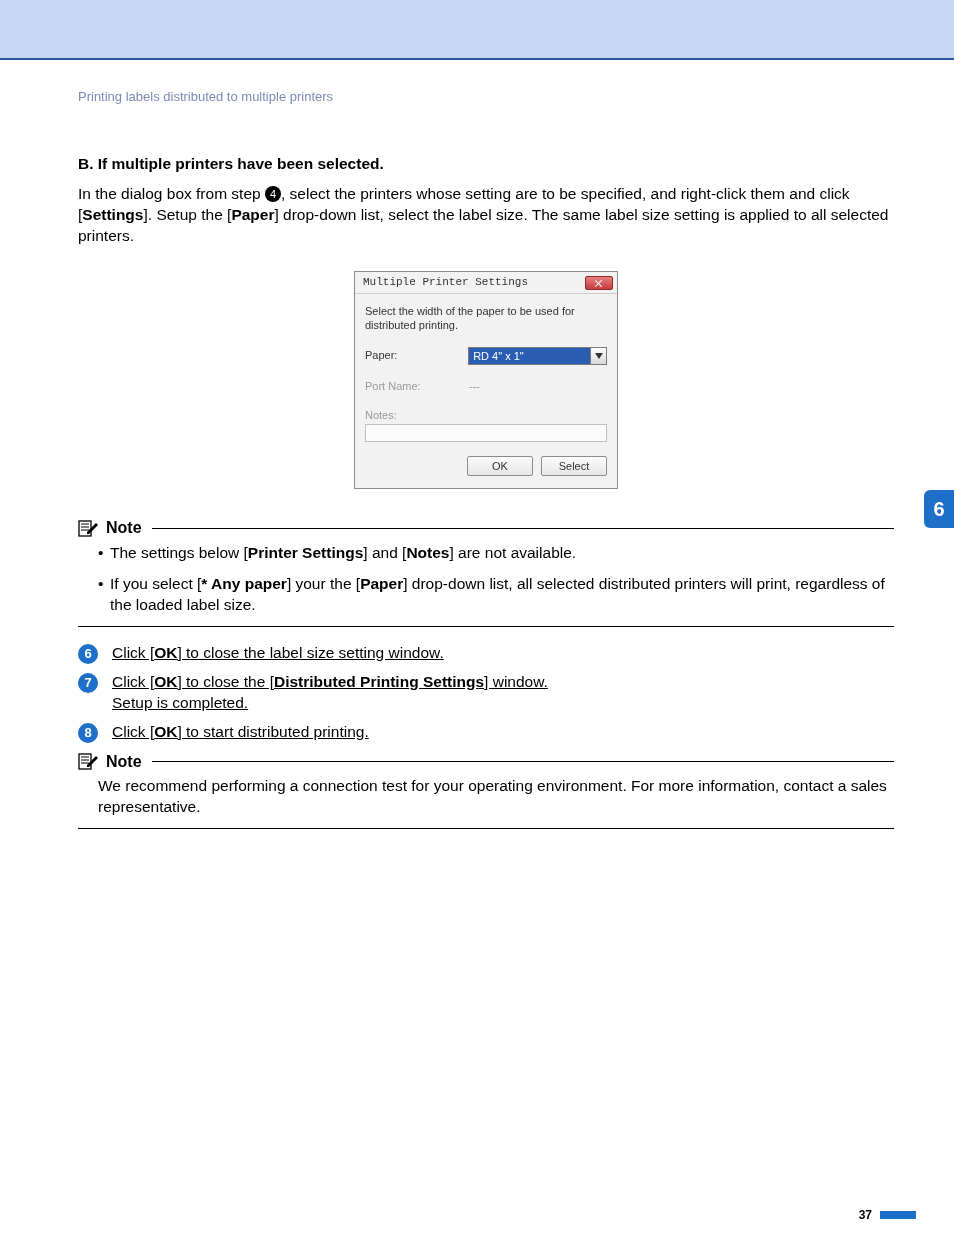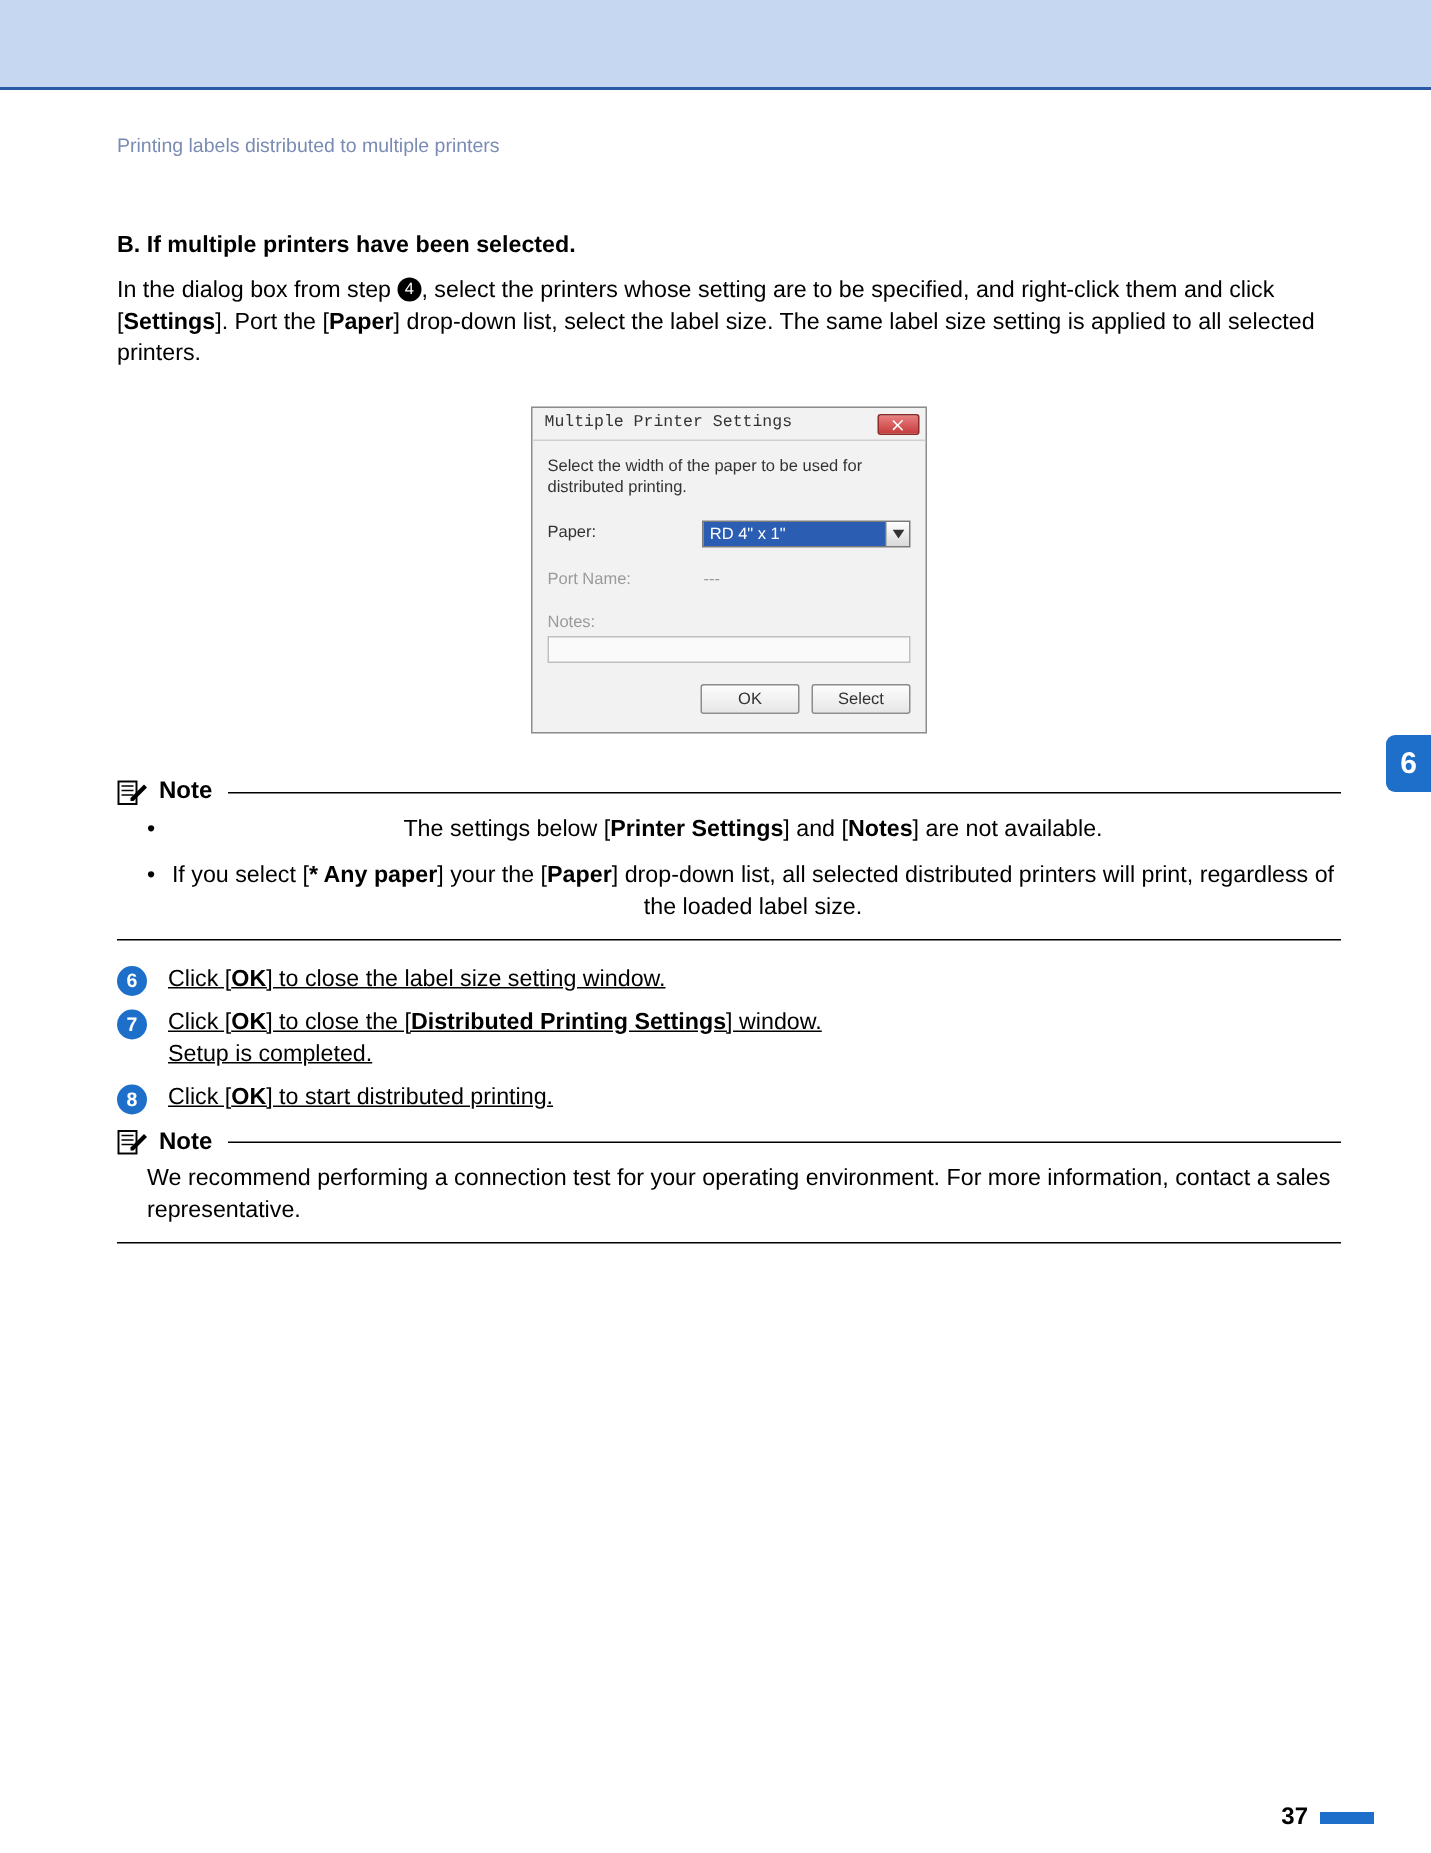--- a/index.html
+++ b/index.html
@@ -32,47 +32,47 @@
   .dlg-notes-input { width: 100%; height: 18px; border: 1px solid #bfbfbf; background: #fafafa; margin-top: 2px; }
   .dlg-buttons { display: flex; justify-content: flex-end; gap: 8px; margin-top: 14px; }
   .dlg-btn { min-width: 66px; height: 20px; font-size: 11px; border: 1px solid #8c8c8c; background: linear-gradient(#fdfdfd,#e6e6e6); border-radius: 2px; text-align: center; line-height: 18px; }
 
   .note-block { margin-bottom: 16px; }
   .note-header { display: flex; align-items: center; gap: 6px; }
   .note-icon svg { display:block; }
   .note-title { font-weight: bold; font-size: 16px; }
   .note-rule { flex: 1; height: 1px; background: #000; margin-left: 4px; }
   .note-bottom-rule { height: 1px; background: #000; margin-top: 10px; }
-  .note-list { list-style: none; padding-left: 20px; margin-top: 4px; text-align: center; }
+  .note-list { list-style: none; padding-left: 20px; margin-top: 4px; }
   .note-list li { position: relative; padding-left: 12px; margin-bottom: 10px; }
   .note-list li::before { content: "•"; position: absolute; left: 0; top: 0; }
   .note-text { padding-left: 20px; margin-top: 4px; }
 
   .step-line { display: flex; align-items: flex-start; gap: 14px; margin: 8px 0; }
   .step-bullet { width: 20px; height: 20px; border-radius: 50%; background: #1d6fc9; color: #fff; font-size: 13px; font-weight: bold; display: inline-flex; align-items: center; justify-content: center; flex-shrink: 0; margin-top: 1px; }
   .step-body { flex: 1; text-decoration: underline; }
 
   .side-tab { position: absolute; right: 0; top: 430px; width: 30px; height: 38px; background: #1d6fc9; border-radius: 6px 0 0 6px; color: #fff; font-size: 20px; font-weight: bold; display: flex; align-items: center; justify-content: center; }
   .footer { position: absolute; bottom: 22px; right: 38px; display: flex; align-items: center; gap: 8px; }
-  .page-num { font-size: 16px; font-weight: bold; }
+  .page-num { font-size: 12px; font-weight: bold; }
   .footer-bar { width: 36px; height: 8px; background: #1d6fc9; }
 </style>
 </head>
 <body>
 
 <div class="top-band"></div>
 
 <div class="page">
 
   <div class="header-crumb">Printing labels distributed to multiple printers</div>
 
   <div class="section-title">B. If multiple printers have been selected.</div>
 
   <p class="body-para">
-    <span>In the dialog box from step </span><span class="step-ref">4</span><span>, select the printers whose setting are to be specified, and right-click them and click [</span><b>Settings</b><span>]. Port the [</span><b>Paper</b><span>] drop-down list, select the label size. The same label size setting is applied to all selected printers.</span>
+    <span>In the dialog box from step </span><span class="step-ref">4</span><span>, select the printers whose setting are to be specified, and right-click them and click [</span><b>Settings</b><span>]. Setup the [</span><b>Paper</b><span>] drop-down list, select the label size. The same label size setting is applied to all selected printers.</span>
   </p>
 
   <div class="dialog-wrap">
     <div class="dialog">
       <div class="dlg-title">
         <span class="dlg-title-text">Multiple Printer Settings</span>
         <span class="dlg-close"></span>
       </div>
       <div class="dlg-body">
         <div class="dlg-instr">Select the width of the paper to be used for distributed printing.</div>

